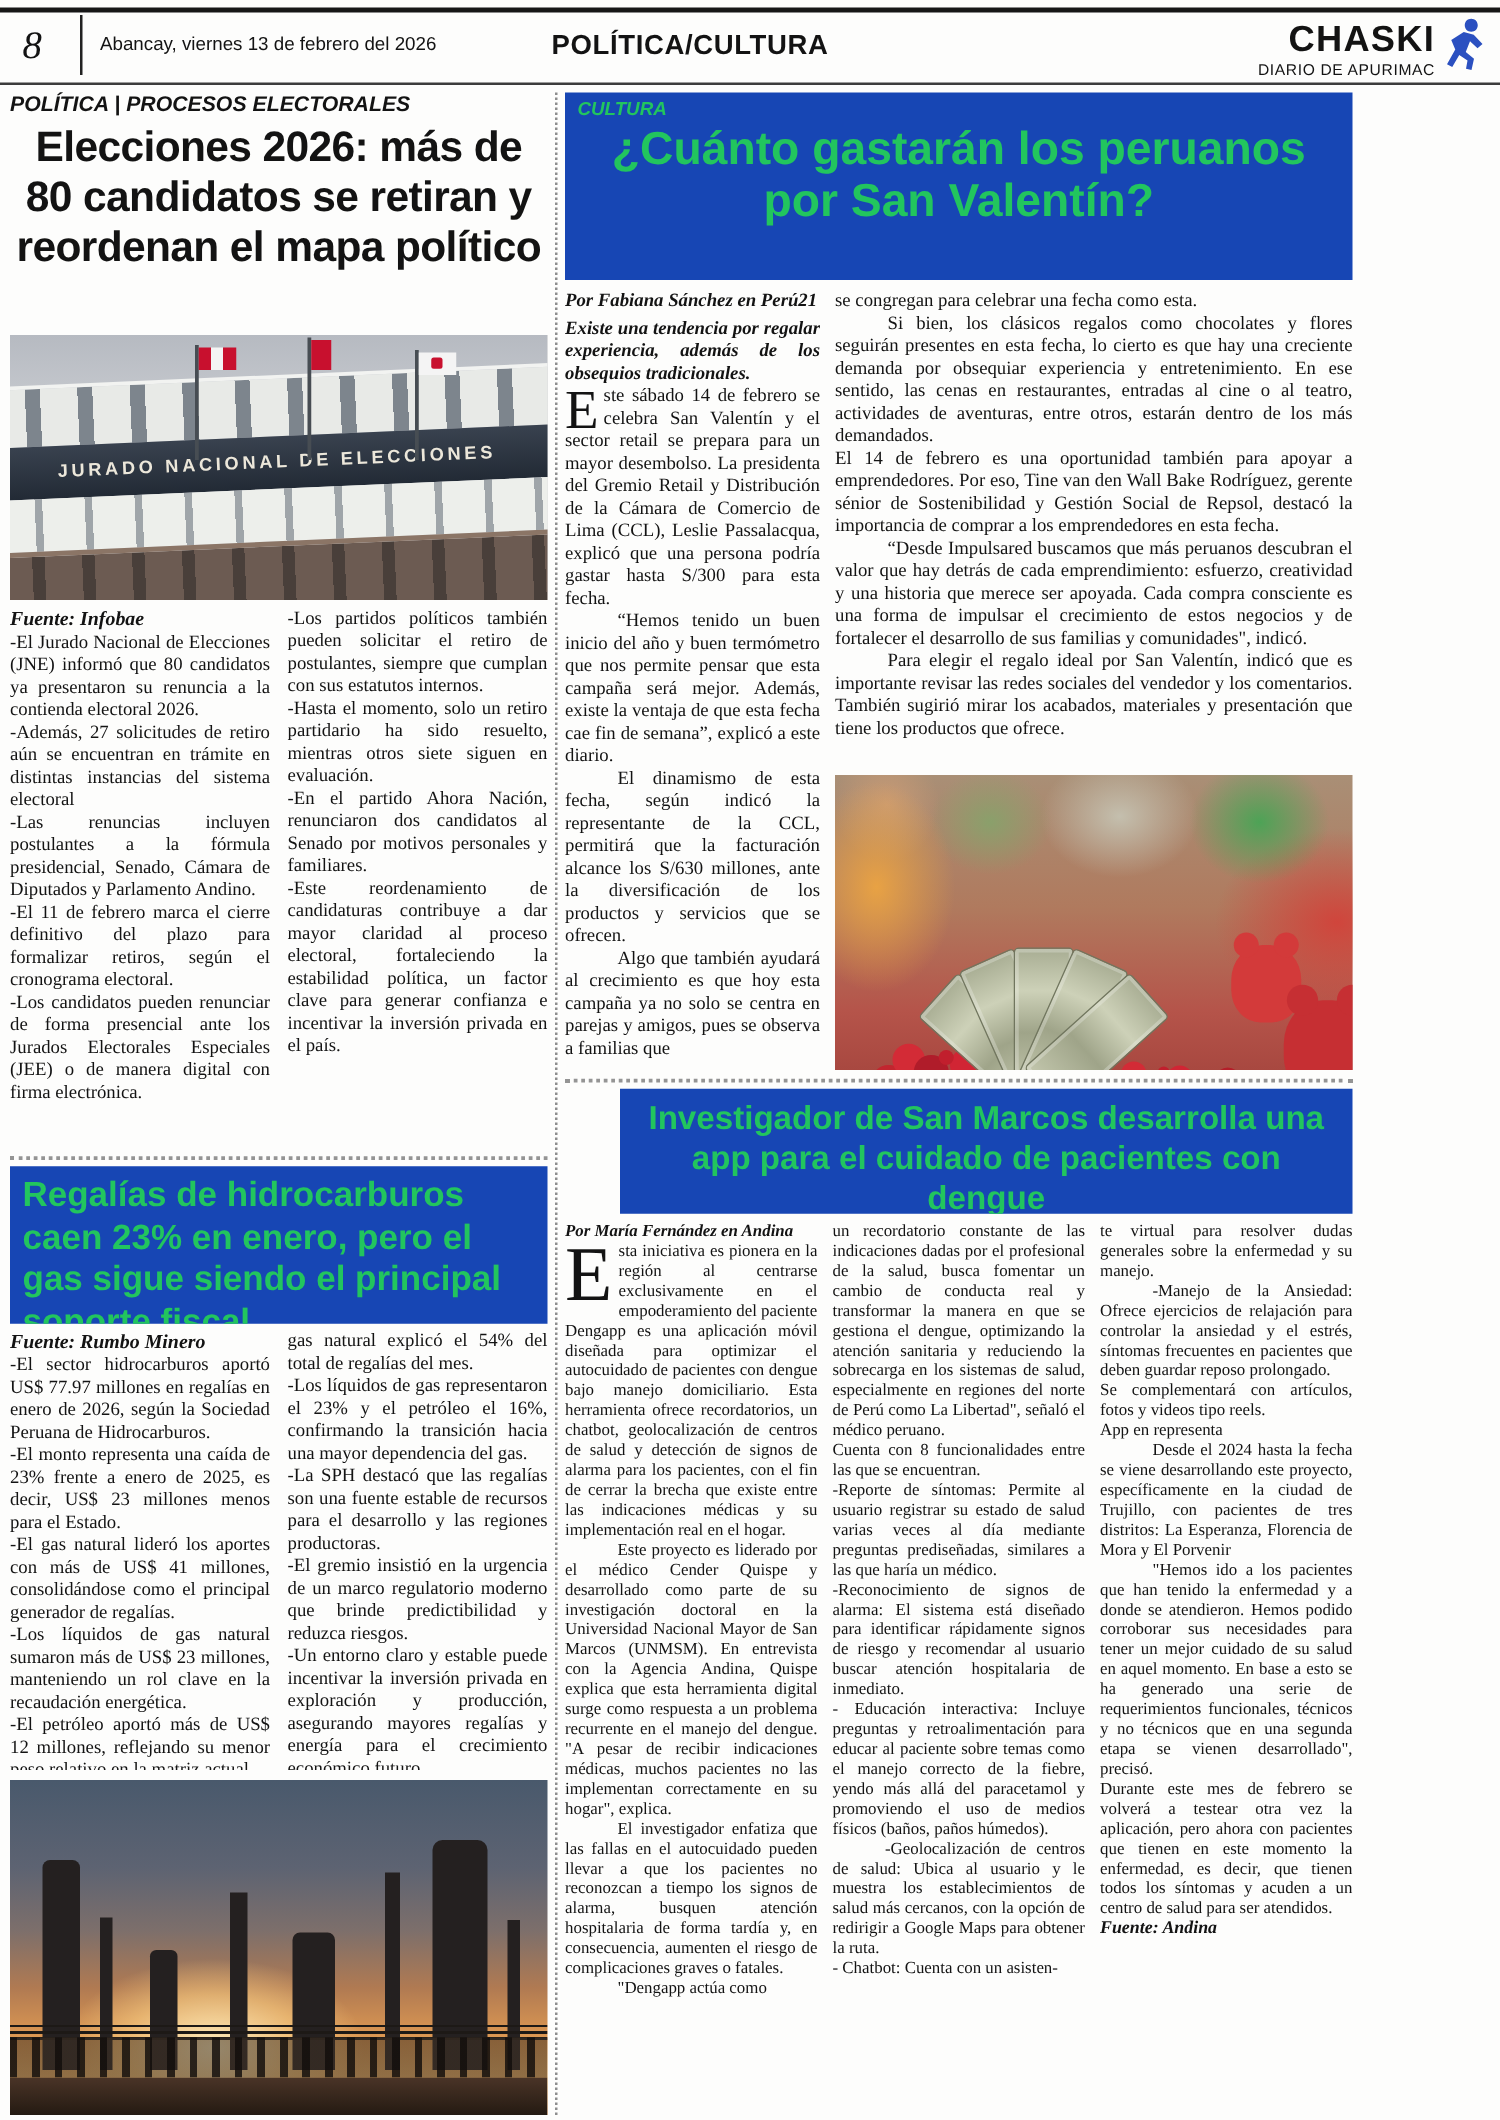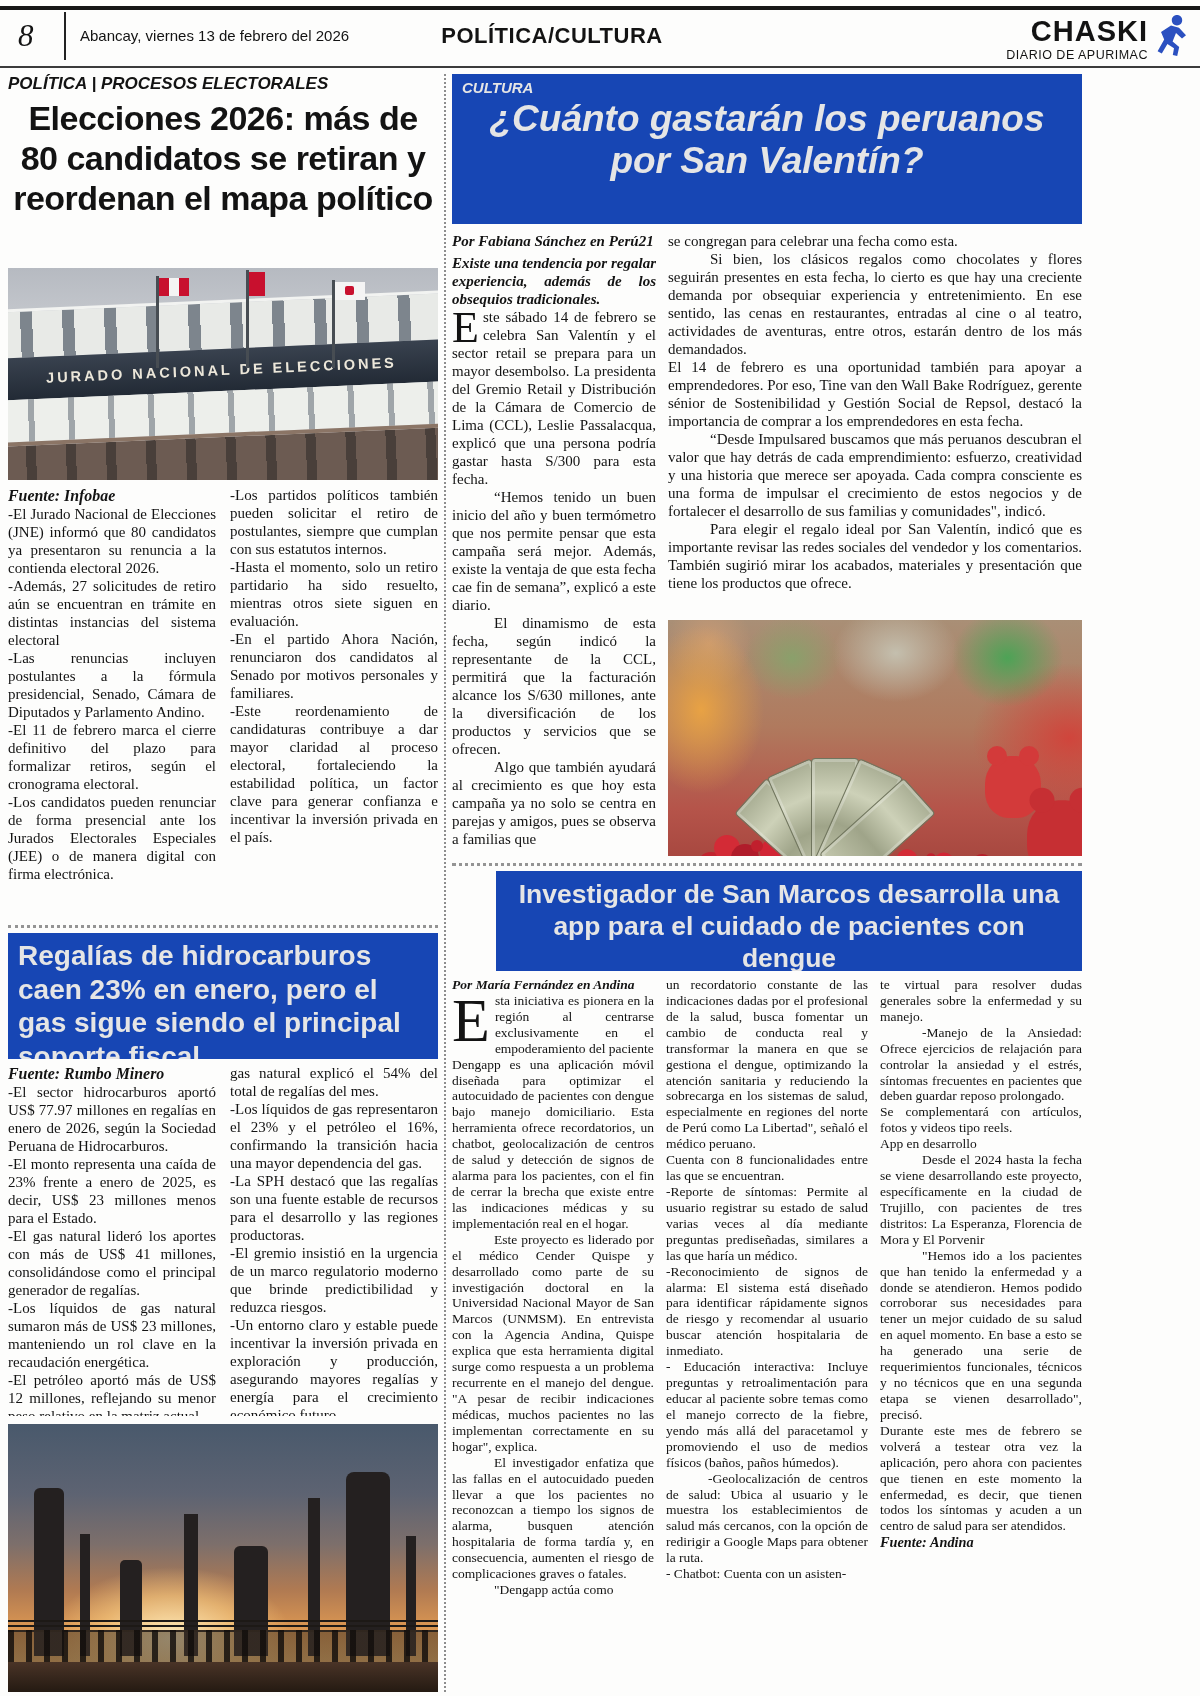--- a/index.html
+++ b/index.html
@@ -40,24 +40,24 @@
   p.para { margin:0; }
   .indent { text-indent:42px; }
   .source { font-weight:bold; font-style:italic; font-size:1.06em; }
   .byline { font-weight:bold; font-style:italic; margin:0; text-align:justify; }
   .lede { font-weight:bold; font-style:italic; margin:4px 0 0; text-align:justify; }
   .dc-para { text-align:justify; }
   .dropcap { float:left; font-size:44px; line-height:33px; padding:3px 4px 0 0; }
   .dropcap-lg { float:left; font-size:62px; line-height:46px; padding:4px 5px 0 0; }
 
   
-  .banner { background:#1746b4; color:#e5e5e5; font-family:"Liberation Sans",sans-serif; overflow:hidden; }
+  .banner { background:#1746b4; color:#22c55e; font-family:"Liberation Sans",sans-serif; overflow:hidden; }
   .banner-sv { height:150px; flex:none; }
   .banner-sv .banner-kicker { font-weight:bold; font-style:italic; font-size:15px; padding:5px 10px 0; }
-  .banner-sv .banner-headline { font-weight:bold; font-size:37px; line-height:1.14; text-align:center; padding:2px 28px 0;font-style:italic; }
+  .banner-sv .banner-headline { font-weight:bold; font-size:37px; line-height:1.14; text-align:center; padding:2px 28px 0; }
   .banner-reg { height:114px; flex:none; padding:6px 10px; font-weight:bold; font-size:28px; line-height:1.2; }
   .banner-dg { height:84px; flex:none; padding:8px 8px; font-weight:bold; font-size:26.5px; line-height:1.2; text-align:center;margin-left:44px; }
 
   
   .photo { position:relative; overflow:hidden; background:#ccc; flex:none; }
   .cols-elec { height:432px; margin-top:6px; flex:none; }
   .cols-reg { height:352px; margin-top:5px; flex:none; }
   .sv-row { display:flex; gap:12px; margin-top:8px; height:624px; flex:none; }
   .sv-colA { width:204px; flex:none; font-size:15px; line-height:1.2; overflow:hidden; text-align:justify; }
   .sv-colB { flex:1; display:flex; flex-direction:column; min-width:0; }
@@ -309,21 +309,21 @@
               <p class="para">- Educación interactiva: Incluye preguntas y retroalimentación para educar al paciente sobre temas como el manejo correcto de la fiebre, yendo más allá del paracetamol y promoviendo el uso de medios físicos (baños, paños húmedos).</p>
               <p class="para indent">-Geolocalización de centros de salud: Ubica al usuario y le muestra los establecimientos de salud más cercanos, con la opción de redirigir a Google Maps para obtener la ruta.</p>
               <p class="para">- Chatbot: Cuenta con un asisten-</p>
             </div>
         </div>
         <div class="col">
           <div>
               <p class="para">te virtual para resolver dudas generales sobre la enfermedad y su manejo.</p>
               <p class="para indent">-Manejo de la Ansiedad: Ofrece ejercicios de relajación para controlar la ansiedad y el estrés, síntomas frecuentes en pacientes que deben guardar reposo prolongado.</p>
               <p class="para">Se complementará con artículos, fotos y videos tipo reels.</p>
-              <p class="para">App en desarrollo</p>
+              <p class="para">App en representa</p>
               <p class="para indent">Desde el 2024 hasta la fecha se viene desarrollando este proyecto, específicamente en la ciudad de Trujillo, con pacientes de tres distritos: La Esperanza, Florencia de Mora y El Porvenir</p>
               <p class="para indent">"Hemos ido a los pacientes que han tenido la enfermedad y a donde se atendieron. Hemos podido corroborar sus necesidades para tener un mejor cuidado de su salud en aquel momento. En base a esto se ha generado una serie de requerimientos funcionales, técnicos y no técnicos que en una segunda etapa se vienen desarrollado", precisó.</p>
               <p class="para">Durante este mes de febrero se volverá a testear otra vez la aplicación, pero ahora con pacientes que tienen en este momento la enfermedad, es decir, que tienen todos los síntomas y acuden a un centro de salud para ser atendidos.</p>
               <p class="para source">Fuente: Andina</p>
             </div>
         </div>
       </div>
     </div>
   </div>
 </div>

